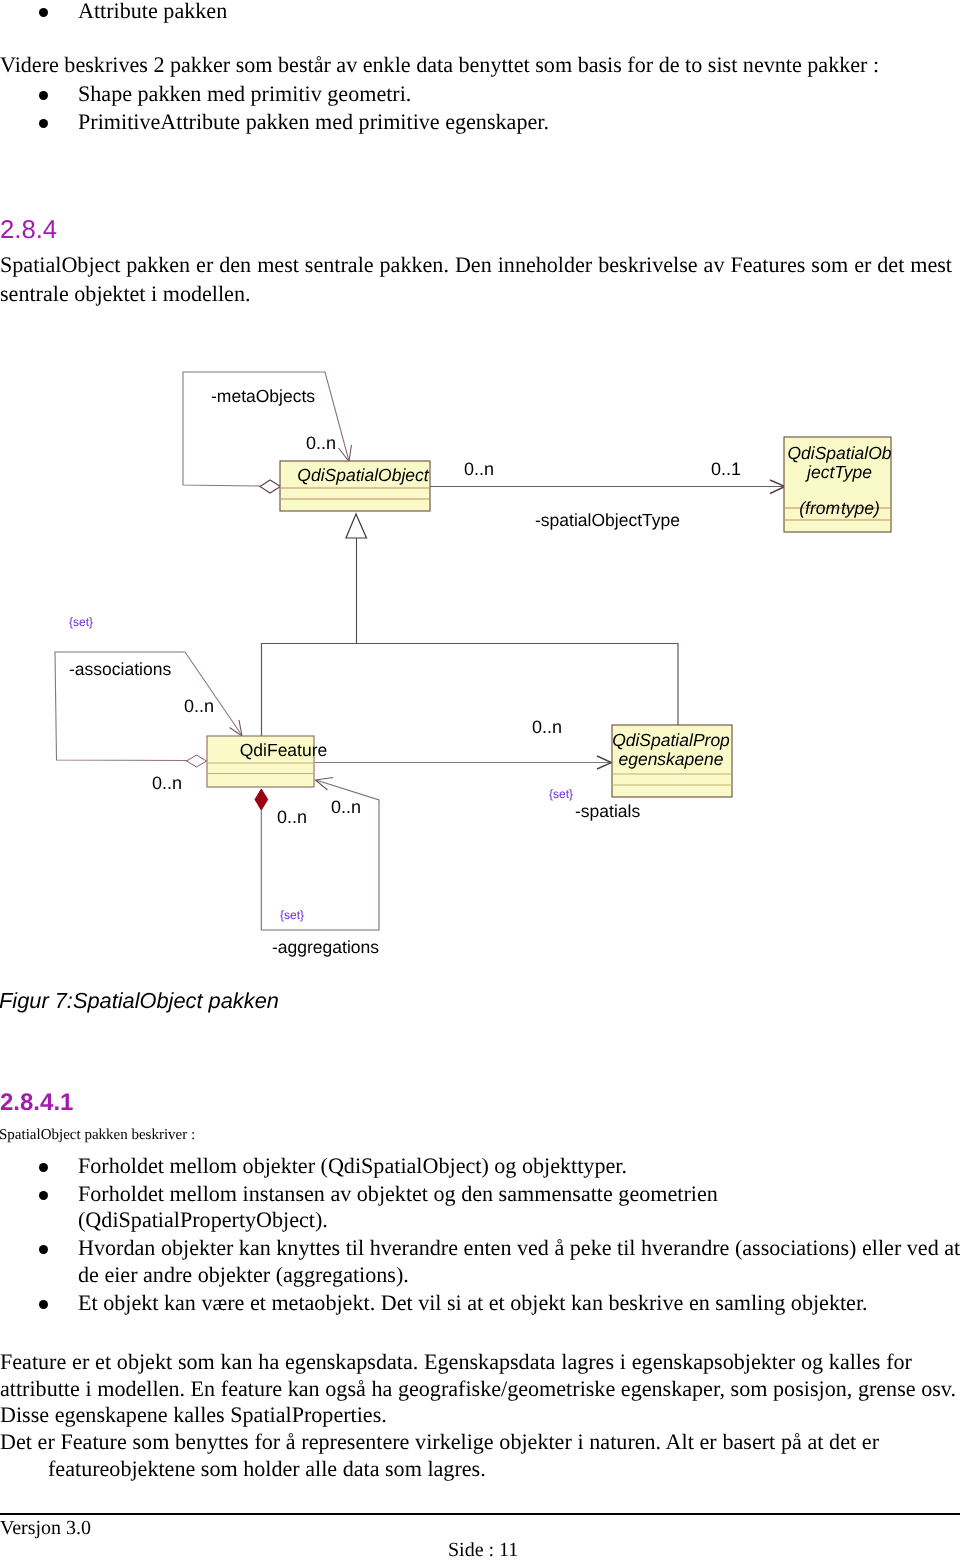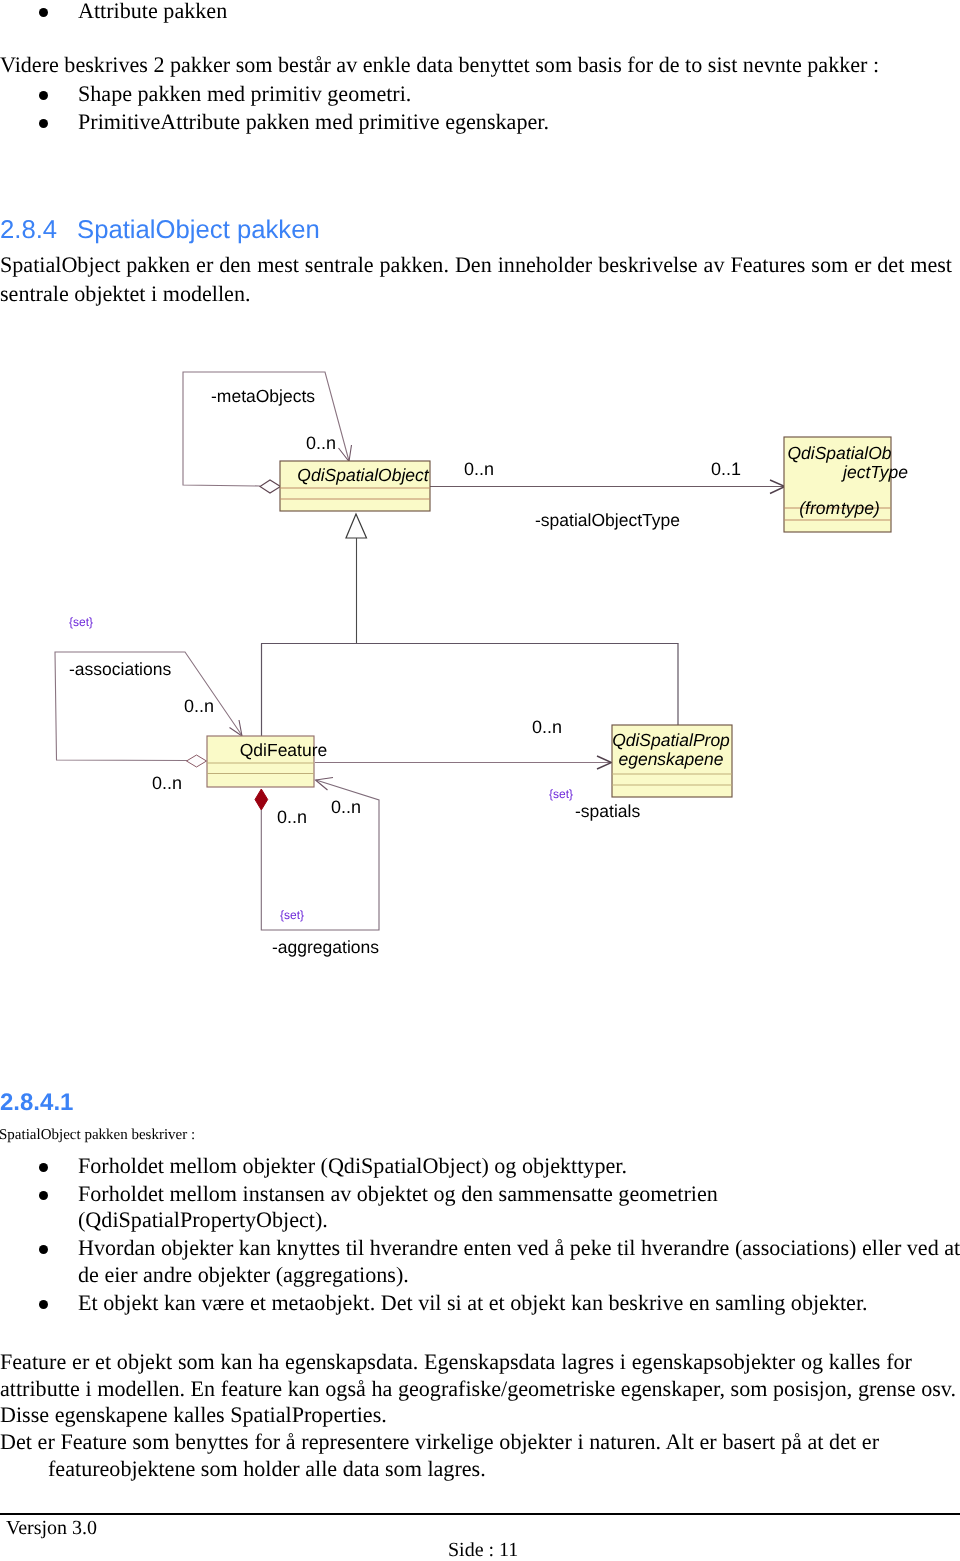--- a/index.html
+++ b/index.html
@@ -4,21 +4,21 @@
 <title>SpatialObject pakken</title>
 <style>
   html,body{margin:0;padding:0;background:#fff;}
   body{width:960px;height:1561px;position:relative;overflow:hidden;
        font-family:"Liberation Serif",serif;color:#000;
        -webkit-font-smoothing:antialiased;text-rendering:geometricPrecision;}
   .page{position:absolute;left:0;top:0;width:960px;height:1561px;}
 
   .ser{position:absolute;font-family:"Liberation Serif",serif;font-size:15px;
        line-height:29px;white-space:pre;color:#000;}
-  .san{position:absolute;font-family:"Liberation Sans",sans-serif;color:#3b82f6;white-space:pre;}
+  .san{position:absolute;font-family:"Liberation Sans",sans-serif;color:#a21caf;white-space:pre;}
 
   .bullet{position:absolute;width:9px;height:9px;border-radius:50%;background:#000;}
 
   .h2{font-size:25.7px;line-height:30px;}
   .h3{font-size:24px;line-height:29px;font-weight:bold;}
 
   .cap{position:absolute;font-family:"Liberation Sans",sans-serif;font-size:21.8px;
        line-height:25px;font-style:italic;font-weight:normal;color:#000;white-space:pre;}
 
   #diagram-wrap{position:absolute;left:0;top:0;width:960px;height:1561px;}
@@ -52,21 +52,20 @@
       <span class="bullet" style="left: 39px; top: 7.8px;"></span>
       <div class="tline" style="left: 78px; top: -2px;">Attribute pakken</div>
       <div class="tline" style="left: 0px; top: 52px;">Videre beskrives 2 pakker som består av enkle data benyttet som basis for de to sist nevnte pakker :</div>
       <span class="bullet" style="left: 39px; top: 90.8px;"></span>
       <div class="tline" style="left: 78px; top: 81px;">Shape pakken med primitiv geometri.</div>
       <span class="bullet" style="left: 39px; top: 118.8px;"></span>
       <div class="tline" style="left: 78px; top: 109px;">PrimitiveAttribute pakken med primitive egenskaper.</div>
     </div>
 
   <div class="san h2" style="left:0px;top:215px;">2.8.4</div>
-  <div class="san h2" style="left:77px;top:215px;">SpatialObject pakken</div>
 
   <div class="lineblock">
       <div class="tline" style="left: 0px; top: 252px; width: 952px; white-space: normal; text-align: justify; text-align-last: justify;">SpatialObject pakken er den mest sentrale pakken. Den inneholder beskrivelse av Features som er det mest</div>
       <div class="tline" style="left: 0px; top: 281px;">sentrale objektet i modellen.</div>
     </div>
 
   <div id="diagram-wrap">
     <svg id="diagram" viewBox="0 0 960 1561" width="960" height="1561" xmlns="http://www.w3.org/2000/svg">
       <g fill="none" stroke-linecap="butt" stroke-linejoin="miter">
 
@@ -115,21 +114,21 @@
         <rect x="612" y="725" width="120" height="72" fill="#FAFAC8" stroke="#6F5545" stroke-width="1.15"></rect>
         <line x1="612" y1="774" x2="732" y2="774" stroke="#BFAE79" stroke-width="1.15"></line>
         <line x1="612" y1="785" x2="732" y2="785" stroke="#BFAE79" stroke-width="1.15"></line>
       </g>
     </svg>
   </div>
 
   <div class="cname ital" style="left:288px;top:465px;width:150px;">QdiSpatialObject</div>
 
   <div class="cname ital" style="left:786px;top:443px;width:107px;">QdiSpatialOb</div>
-  <div class="cname ital" style="left:786px;top:462px;width:107px;padding-left:36px;">jectType</div>
+  <div class="cname ital" style="left:786px;top:462px;width:107px;">jectType</div>
   <div class="cname ital" style="left:786px;top:498px;width:107px;word-spacing:-4px;">(from type)</div>
 
   <div class="cname" style="left:207px;top:740px;width:107px;padding-left:23px;">QdiFeature</div>
 
   <div class="cname ital" style="left:611px;top:730px;width:120px;">QdiSpatialProp</div>
   <div class="cname ital" style="left:611px;top:749px;width:120px;">egenskapene</div>
 
   <div class="dlab" style="left:211px;top:386px;">-metaObjects</div>
   <div class="dlab" style="left:535px;top:510px;">-spatialObjectType</div>
   <div class="dlab" style="left:69px;top:659px;">-associations</div>
@@ -141,20 +140,21 @@
 
   <div class="dmult" style="left:306px;top:433px;">0..n</div>
   <div class="dmult" style="left:464px;top:459px;">0..n</div>
   <div class="dmult" style="left:711px;top:459px;">0..1</div>
   <div class="dmult" style="left:184px;top:696px;">0..n</div>
   <div class="dmult" style="left:152px;top:773px;">0..n</div>
   <div class="dmult" style="left:277px;top:807px;">0..n</div>
   <div class="dmult" style="left:331px;top:797px;">0..n</div>
   <div class="dmult" style="left:532px;top:717px;">0..n</div>
 
+  <div class="cap" style="left:-1px;top:988px;">Figur 7:SpatialObject pakken</div>
 
   <div class="san h3" style="left:0px;top:1088px;">2.8.4.1</div>
 
   <div class="ser" style="left:-1px;top:1121px;">SpatialObject pakken beskriver :</div>
 
   <div class="lineblock">
       <span class="bullet" style="left: 39px; top: 1162.8px;"></span>
       <div class="tline" style="left: 78px; top: 1153px;">Forholdet mellom objekter (QdiSpatialObject) og objekttyper.</div>
       <span class="bullet" style="left: 39px; top: 1190.8px;"></span>
       <div class="tline" style="left: 78px; top: 1181px;">Forholdet mellom instansen av objektet og den sammensatte geometrien</div>
@@ -168,16 +168,16 @@
 
   <div class="lineblock">
       <div class="tline" style="left: 0px; top: 1349px; width: 912px; white-space: normal; text-align: justify; text-align-last: justify;">Feature er et objekt som kan ha egenskapsdata. Egenskapsdata lagres i egenskapsobjekter og kalles for</div>
       <div class="tline" style="left: 0px; top: 1376px; width: 956px; white-space: normal; text-align: justify; text-align-last: justify;">attributte i modellen. En feature kan også ha geografiske/geometriske egenskaper, som posisjon, grense osv.</div>
       <div class="tline" style="left: 0px; top: 1402px;">Disse egenskapene kalles SpatialProperties.</div>
       <div class="tline" style="left: 0px; top: 1429px; width: 879px; white-space: normal; text-align: justify; text-align-last: justify;">Det er Feature som benyttes for å representere virkelige objekter i naturen. Alt er basert på at det er</div>
       <div class="tline" style="left: 0px; top: 1456px; padding-left: 48px;">featureobjektene som holder alle data som lagres.</div>
     </div>
 
   <div class="foot-rule" style="top:1513px;"></div>
-  <div class="foot" style="left:6px;top:1516px;">Versjon 3.0</div>
+  <div class="foot" style="left:0px;top:1516px;">Versjon 3.0</div>
   <div class="foot" style="left:448px;top:1538px;">Side : 11</div>
 
 </div>
 
 </body></html>

